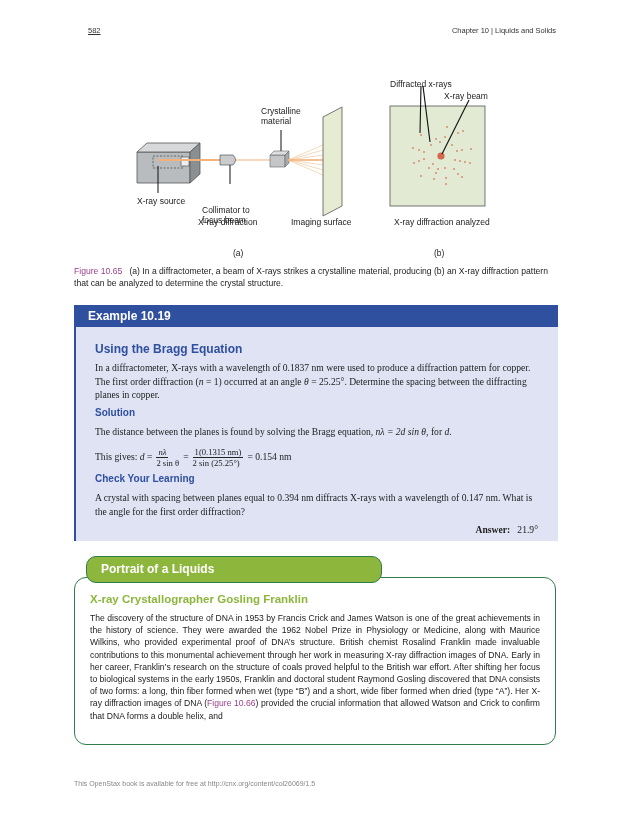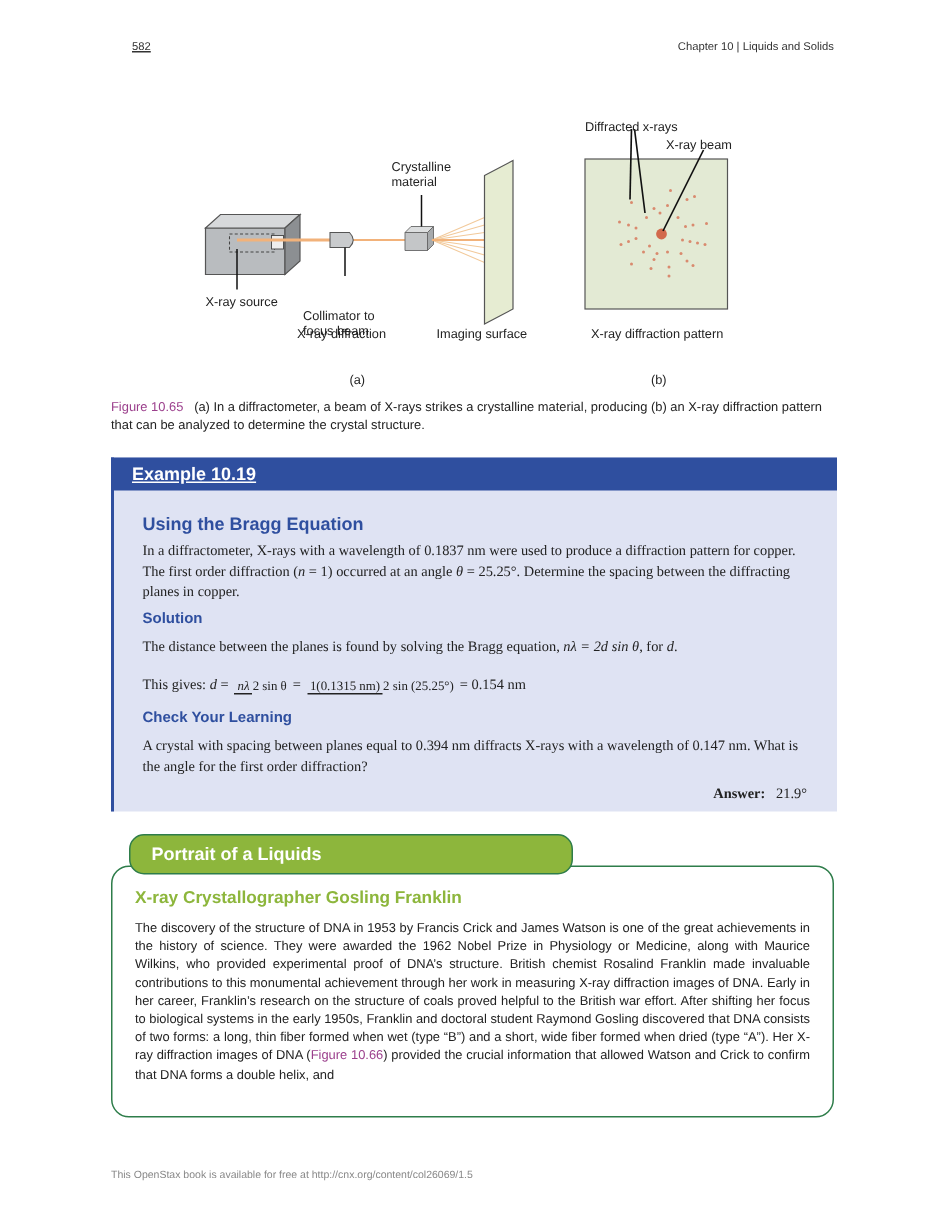--- a/index.html
+++ b/index.html
@@ -3,32 +3,32 @@
 <meta charset="utf-8">
 <style>
   html,body{margin:0;padding:0;background:#fff;}
   body{width:630px;height:815px;position:relative;overflow:hidden;font-family:"Liberation Sans",sans-serif;color:#222;}
   .abs{position:absolute;}
   .hdr{font-size:7.5px;color:#333;top:26px;}
   .fig-label{font-size:8.5px;color:#222;font-family:"Liberation Sans",sans-serif;position:absolute;line-height:10px;}
   .caption{left:74px;top:266px;width:484px;font-size:8.6px;line-height:11.5px;color:#222;}
   .caption .fig-ref{color:#9b3f8c;}
   .example{left:74px;top:305px;width:482px;height:236px;background:#dfe3f3;border-left:2px solid #2f4f9f;}
-  .example-head{left:74px;top:305px;width:484px;height:22px;background:#2f4f9f;color:#fff;font-weight:bold;font-size:12px;line-height:22px;padding-left:14px;box-sizing:border-box;text-decoration:underline;}
+  .example-head{left:74px;top:305px;width:484px;height:22px;background:#2f4f9f;color:#fff;font-weight:bold;font-size:12px;line-height:22px;padding-left:14px;box-sizing:border-box;}
   .ex-title{left:95px;top:342px;font-size:12px;font-weight:bold;color:#2f4f9f;}
   .serif{font-family:"Liberation Serif",serif;font-size:9.6px;color:#222;line-height:13.6px;}
   .sub{font-size:10px;font-weight:bold;color:#2f4f9f;}
   .portrait{left:74px;top:577px;width:482px;height:168px;border:1.5px solid #2e7d4a;border-radius:12px;box-sizing:border-box;}
   .portrait-tab{left:86px;top:556px;width:296px;height:27px;background:#8db63c;border:1.5px solid #2e7d4a;border-radius:10px;box-sizing:border-box;color:#fff;font-weight:bold;font-size:12px;line-height:25px;padding-left:14px;}
   .p-title{left:90px;top:593px;font-size:11.5px;font-weight:bold;color:#8db63c;}
   .p-body{left:90px;top:612px;width:450px;font-size:8.6px;line-height:12.2px;color:#222;text-align:justify;}
   .p-body .fig-ref{color:#9b3f8c;}
   .footer{left:74px;top:780px;font-size:7px;color:#888;}
   .eqn{left:95px;top:445px;height:24px;display:flex;align-items:center;}
-  .frac{display:inline-flex;flex-direction:row;align-items:flex-start;margin:10px 4px;font-size:8.6px;line-height:10px;}
+  .frac{display:inline-flex;flex-direction:column;align-items:flex-start;margin:10px 4px;font-size:8.6px;line-height:10px;}
   .frac .num{border-bottom:0.8px solid #222;padding:0 2px;}
   .i{font-style:italic;}
 </style>
 </head>
 <body>
 
 <div class="abs hdr" style="left:88px;text-decoration:underline;">582</div>
 <div class="abs hdr" style="right:74px;">Chapter 10 | Liquids and Solids</div>
 
 <div class="abs" style="left:0;top:0;width:630px;height:260px;">
@@ -117,21 +117,21 @@
 
   <div class="fig-label" style="left:261px;top:106px;"><span>Crystalline</span><br><span>material</span></div>
   <div class="fig-label" style="left:202px;top:185px;margin-top:20px;"><span>Collimator to</span><br><span>focus beam</span></div>
   <div class="fig-label" style="left:137px;top:196px;">X-ray source</div>
   <div class="fig-label" style="left:198px;top:217px;">X-ray diffraction</div>
   <div class="fig-label" style="left:291px;top:217px;">Imaging surface</div>
   <div class="fig-label" style="left:233px;top:248px;">(a)</div>
 
   <div class="fig-label" style="left:390px;top:79px;">Diffracted x-rays</div>
   <div class="fig-label" style="left:444px;top:91px;">X-ray beam</div>
-  <div class="fig-label" style="left:394px;top:217px;">X-ray diffraction pattern</div>
+  <div class="fig-label" style="left:394px;top:217px;">X-ray diffraction analyzed</div>
   <div class="fig-label" style="left:434px;top:248px;">(b)</div>
 </div>
 
 <div class="abs caption">
   <span class="fig-ref">Figure 10.65</span>&nbsp;&nbsp;
   <span>(a) In a diffractometer, a beam of X-rays strikes a crystalline material, producing (b) an X-ray diffraction pattern that can be analyzed to determine the crystal structure.</span>
 </div>
 
 <div class="abs example"></div>
 <div class="abs example-head">Example 10.19</div>

